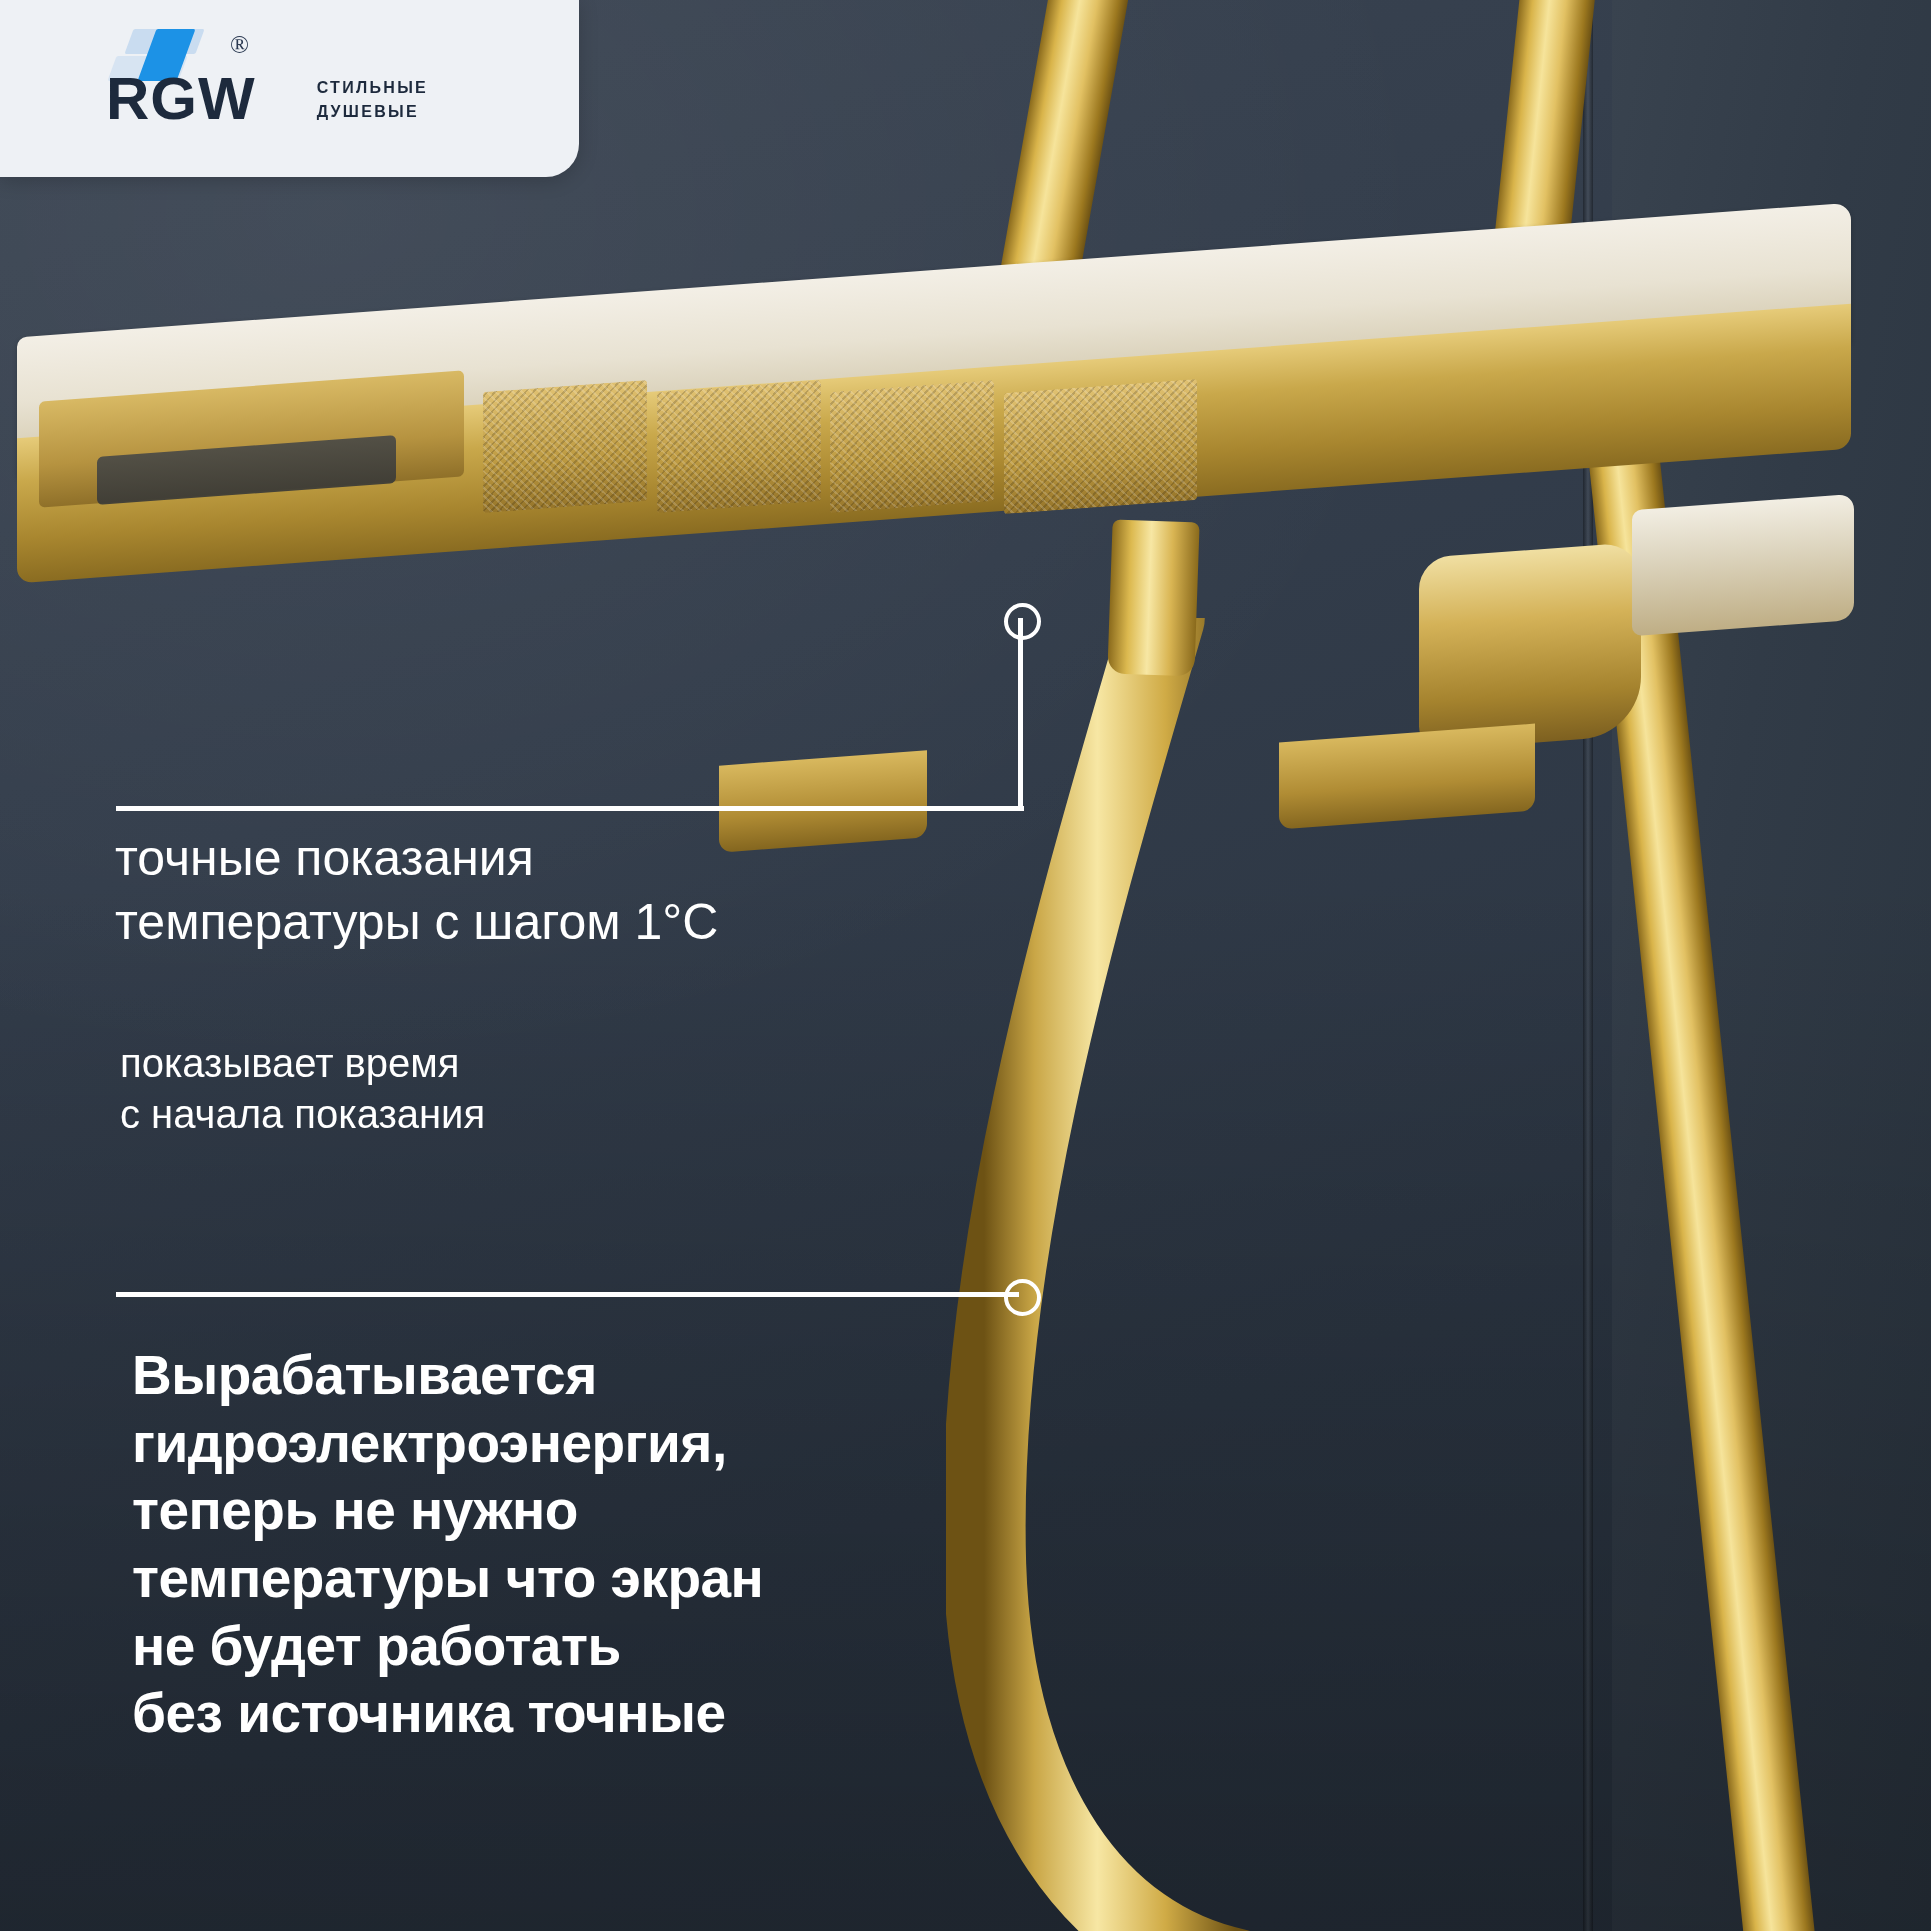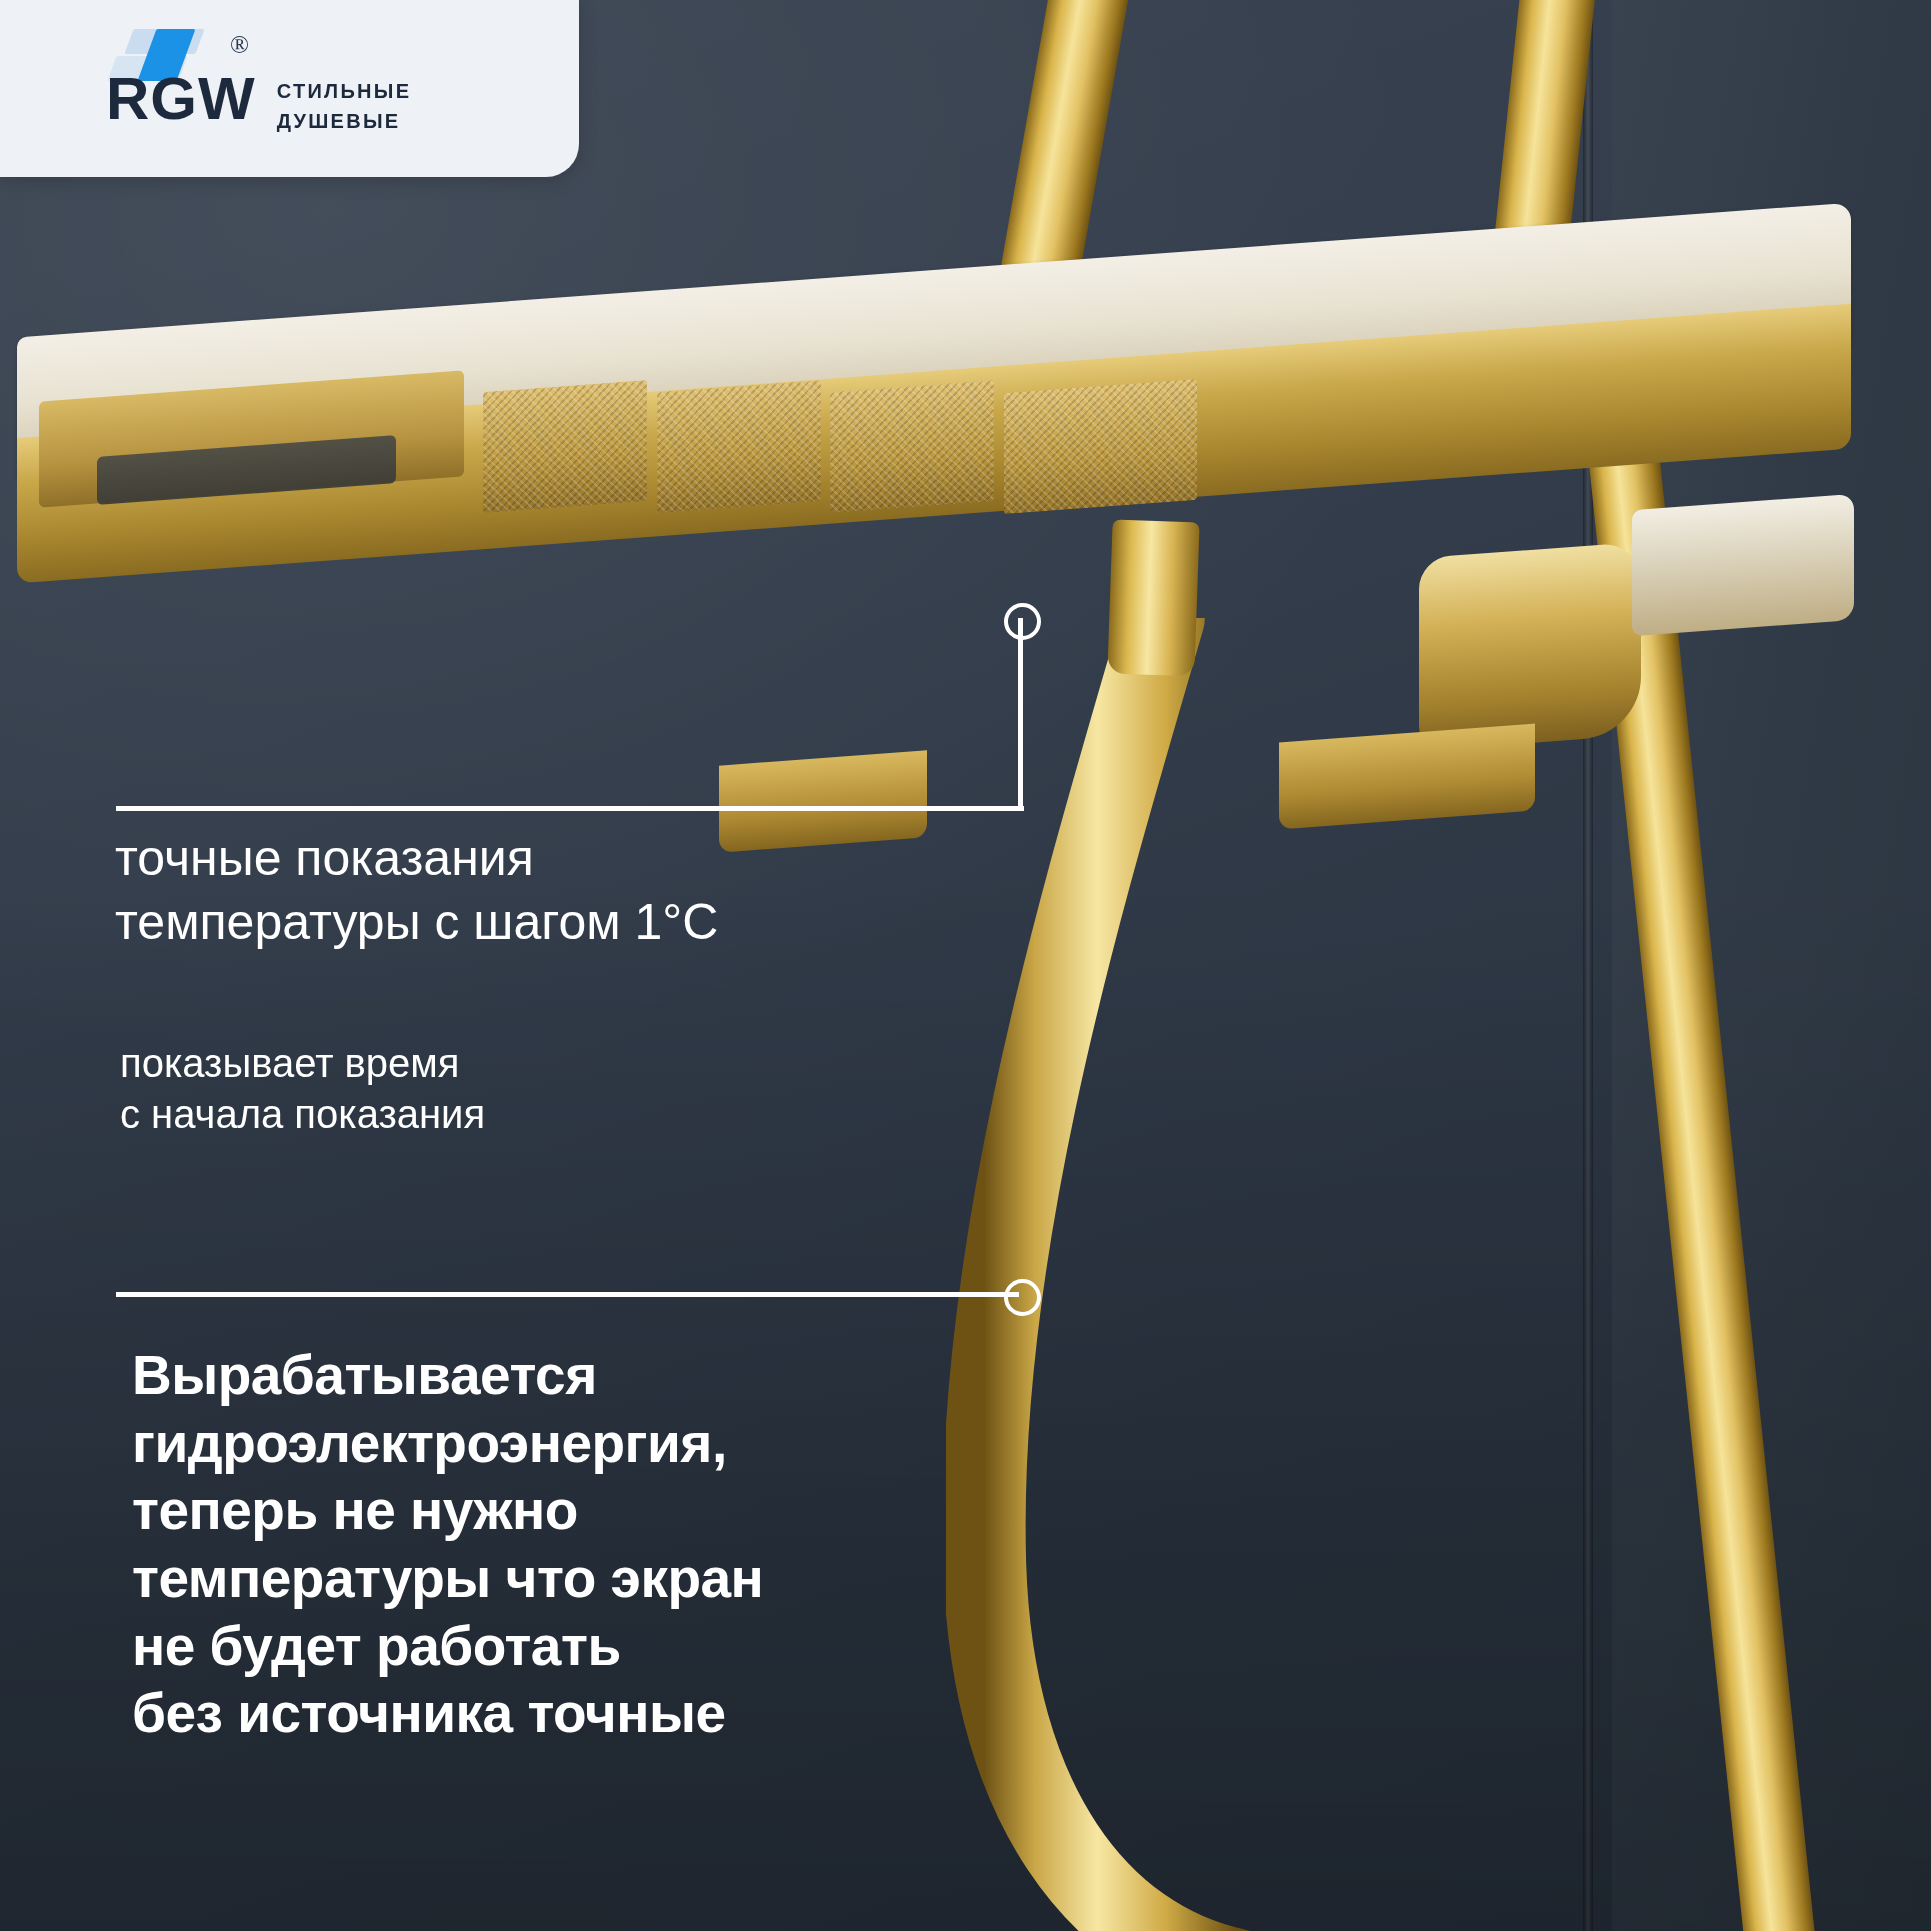--- a/index.html
+++ b/index.html
@@ -97,33 +97,34 @@
     font-size: 25px;
     color: #2b3a52;
     font-family: "Liberation Serif", serif;
   }
   .logo-text-wrap {
     position: absolute;
     left: 106px;
     top: 70px;
     display: flex;
     align-items: flex-start;
+    gap: 40px;
   }
   .logo-rgw {
     font-size: 60px;
     font-weight: bold;
     letter-spacing: 1px;
     color: #1d2a3d;
     line-height: 0.95;
     font-family: "Liberation Sans", sans-serif;
   }
   .logo-tag {
     margin-left: 21px;
     margin-top: 5.8px;
-    font-size: 20px;
+    font-size: 16px;
     font-weight: bold;
     letter-spacing: 2.3px;
     line-height: 1.5;
     color: #1d2a3d;
     font-family: "Liberation Sans", sans-serif;
   }
 
   
   .riser {
     position: absolute;

